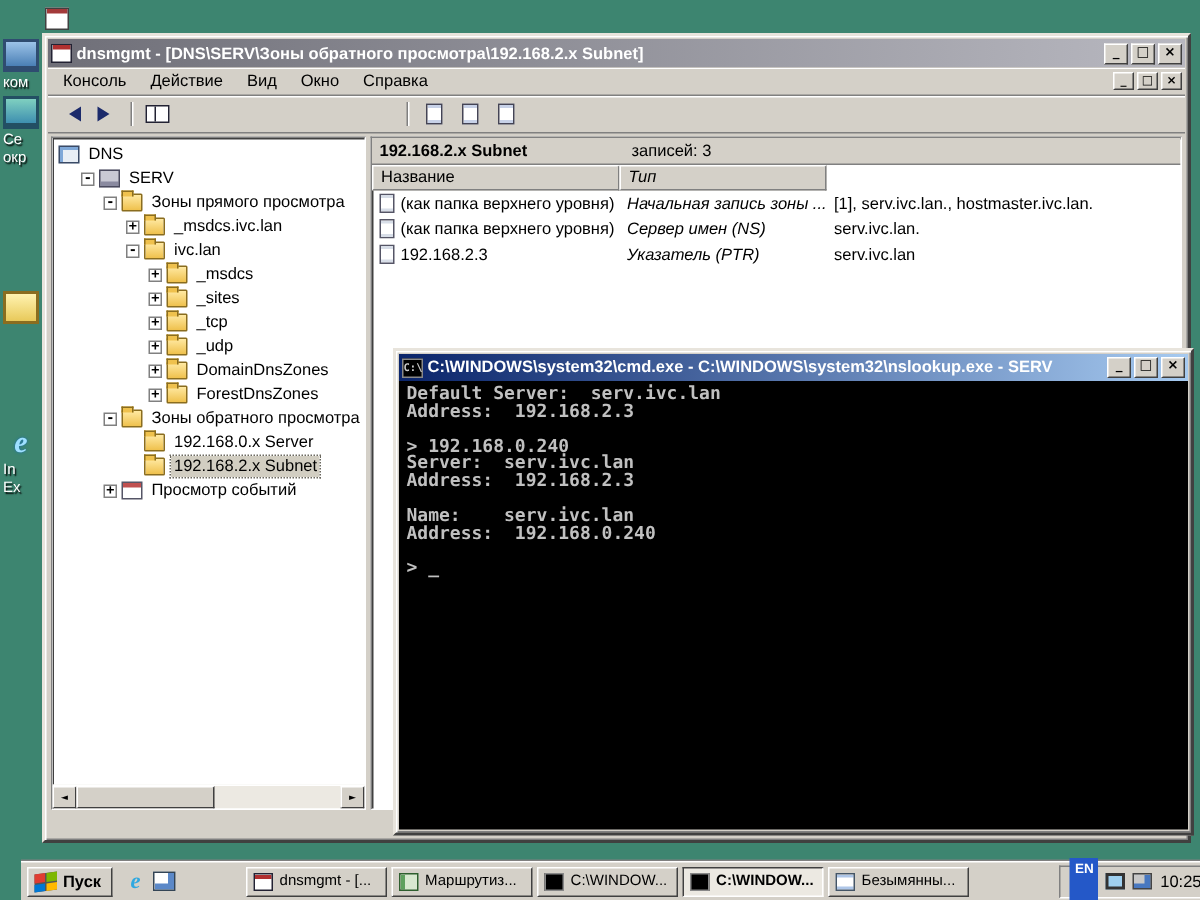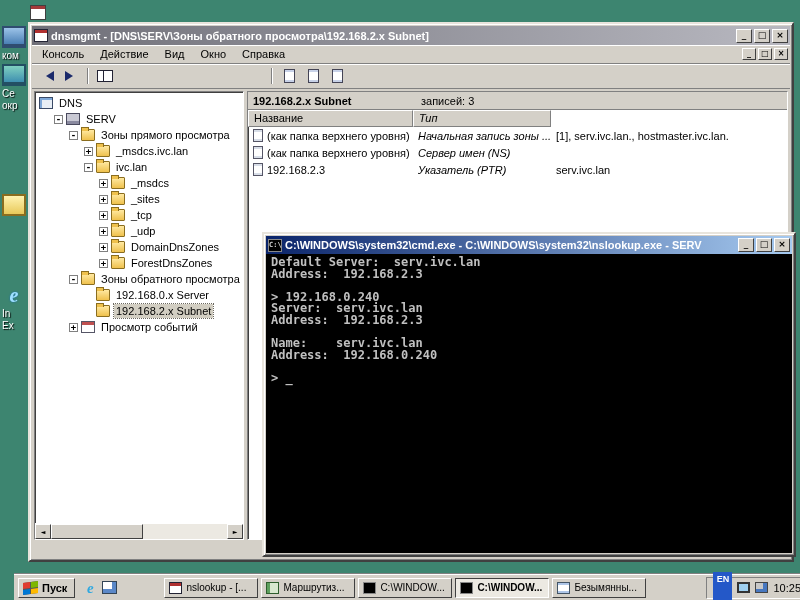--- a/index.html
+++ b/index.html
@@ -304,20 +304,21 @@
             </span>
           <span class="cell c2">Начальная запись зоны ...</span>
           <span class="cell c3">[1], serv.ivc.lan., hostmaster.ivc.lan.</span>
         </div>
         <div class="lrow">
           <span class="cell c1">
               <i class="ico-page"></i>
               <span>(как папка верхнего уровня)</span>
             </span>
           <span class="cell c2">Сервер имен (NS)</span>
+          <span class="cell c3">serv.ivc.lan.</span>
         </div>
         <div class="lrow">
           <span class="cell c1">
               <i class="ico-page"></i>
               <span>192.168.2.3</span>
             </span>
           <span class="cell c2">Указатель (PTR)</span>
           <span class="cell c3">serv.ivc.lan</span>
         </div>
       </div>
@@ -359,21 +360,21 @@
         </span>
       <span>Пуск</span>
     </div>
     <div class="ql">
       <span class="qlie">e</span>
       <span class="qldesk"></span>
     </div>
     <div class="tasks">
       <div class="taskbtn">
         <i class="tico tico-mmc"></i>
-        <span>nslookup - [...</span>
+        <span>dnsmgmt - [...</span>
       </div>
       <div class="taskbtn">
         <i class="tico tico-rras"></i>
         <span>Маршрутиз...</span>
       </div>
       <div class="taskbtn">
         <i class="tico tico-cmd"></i>
         <span>C:\WINDOW...</span>
       </div>
       <div class="taskbtn active">

